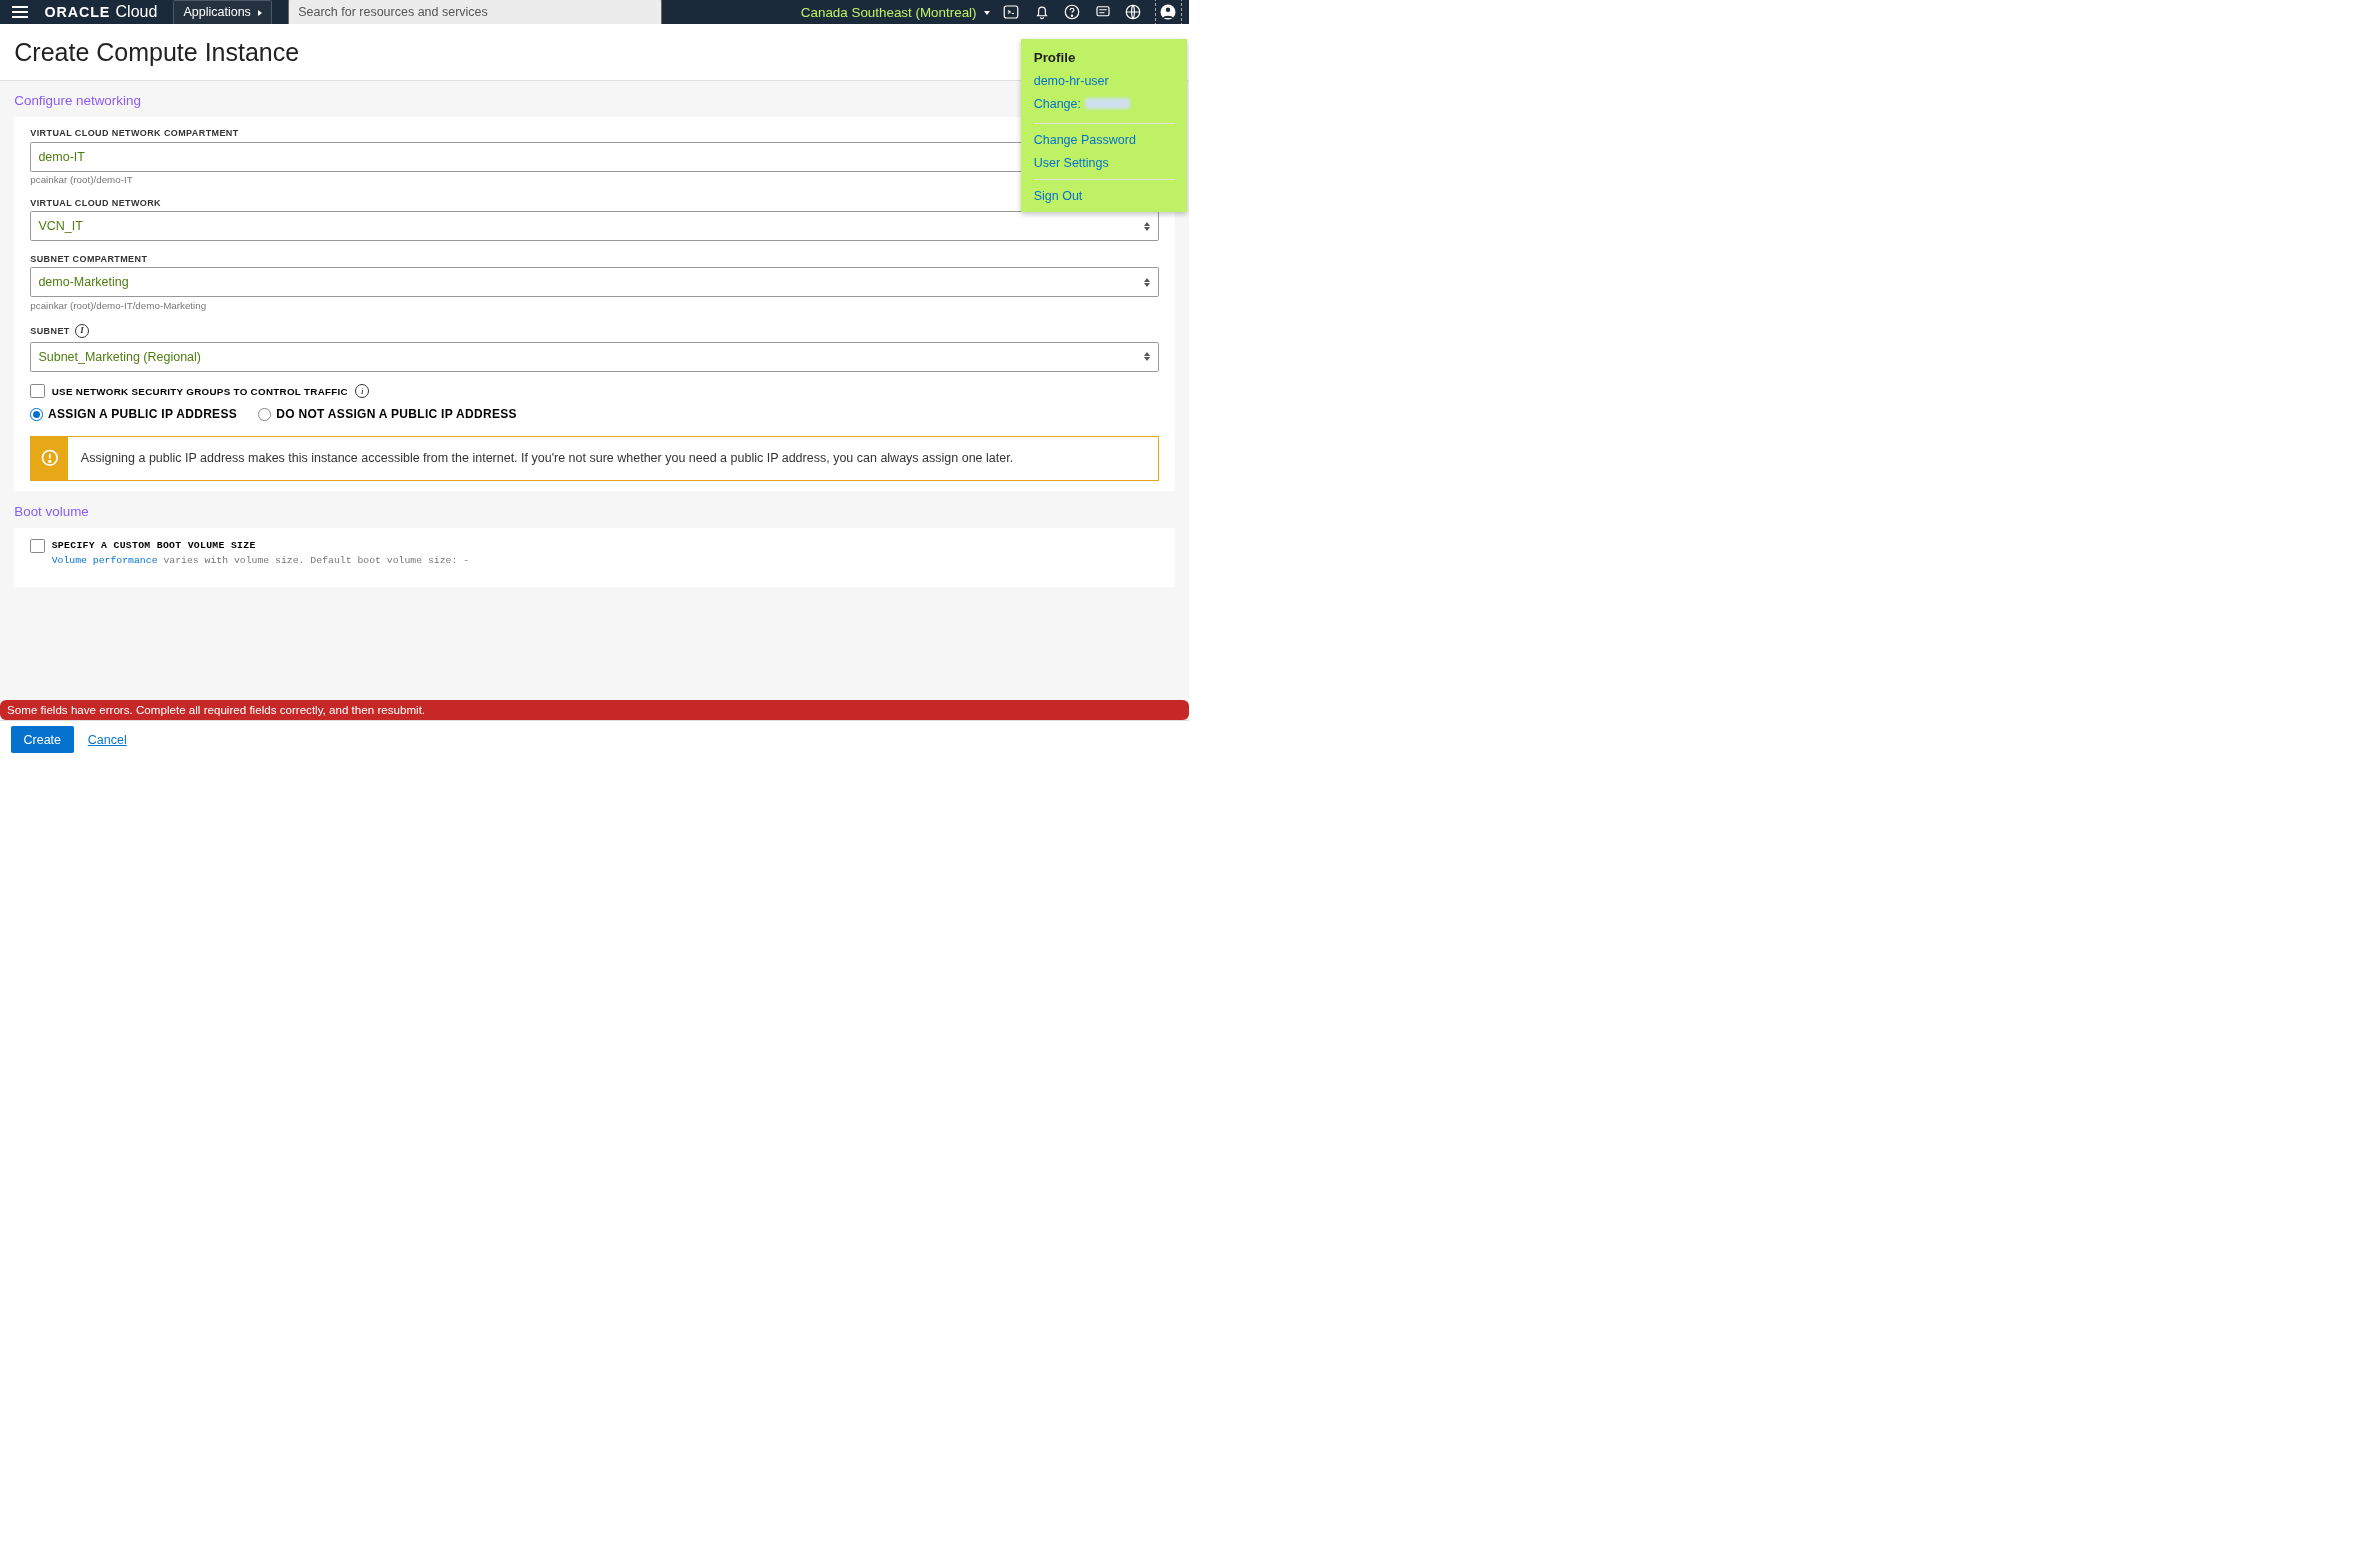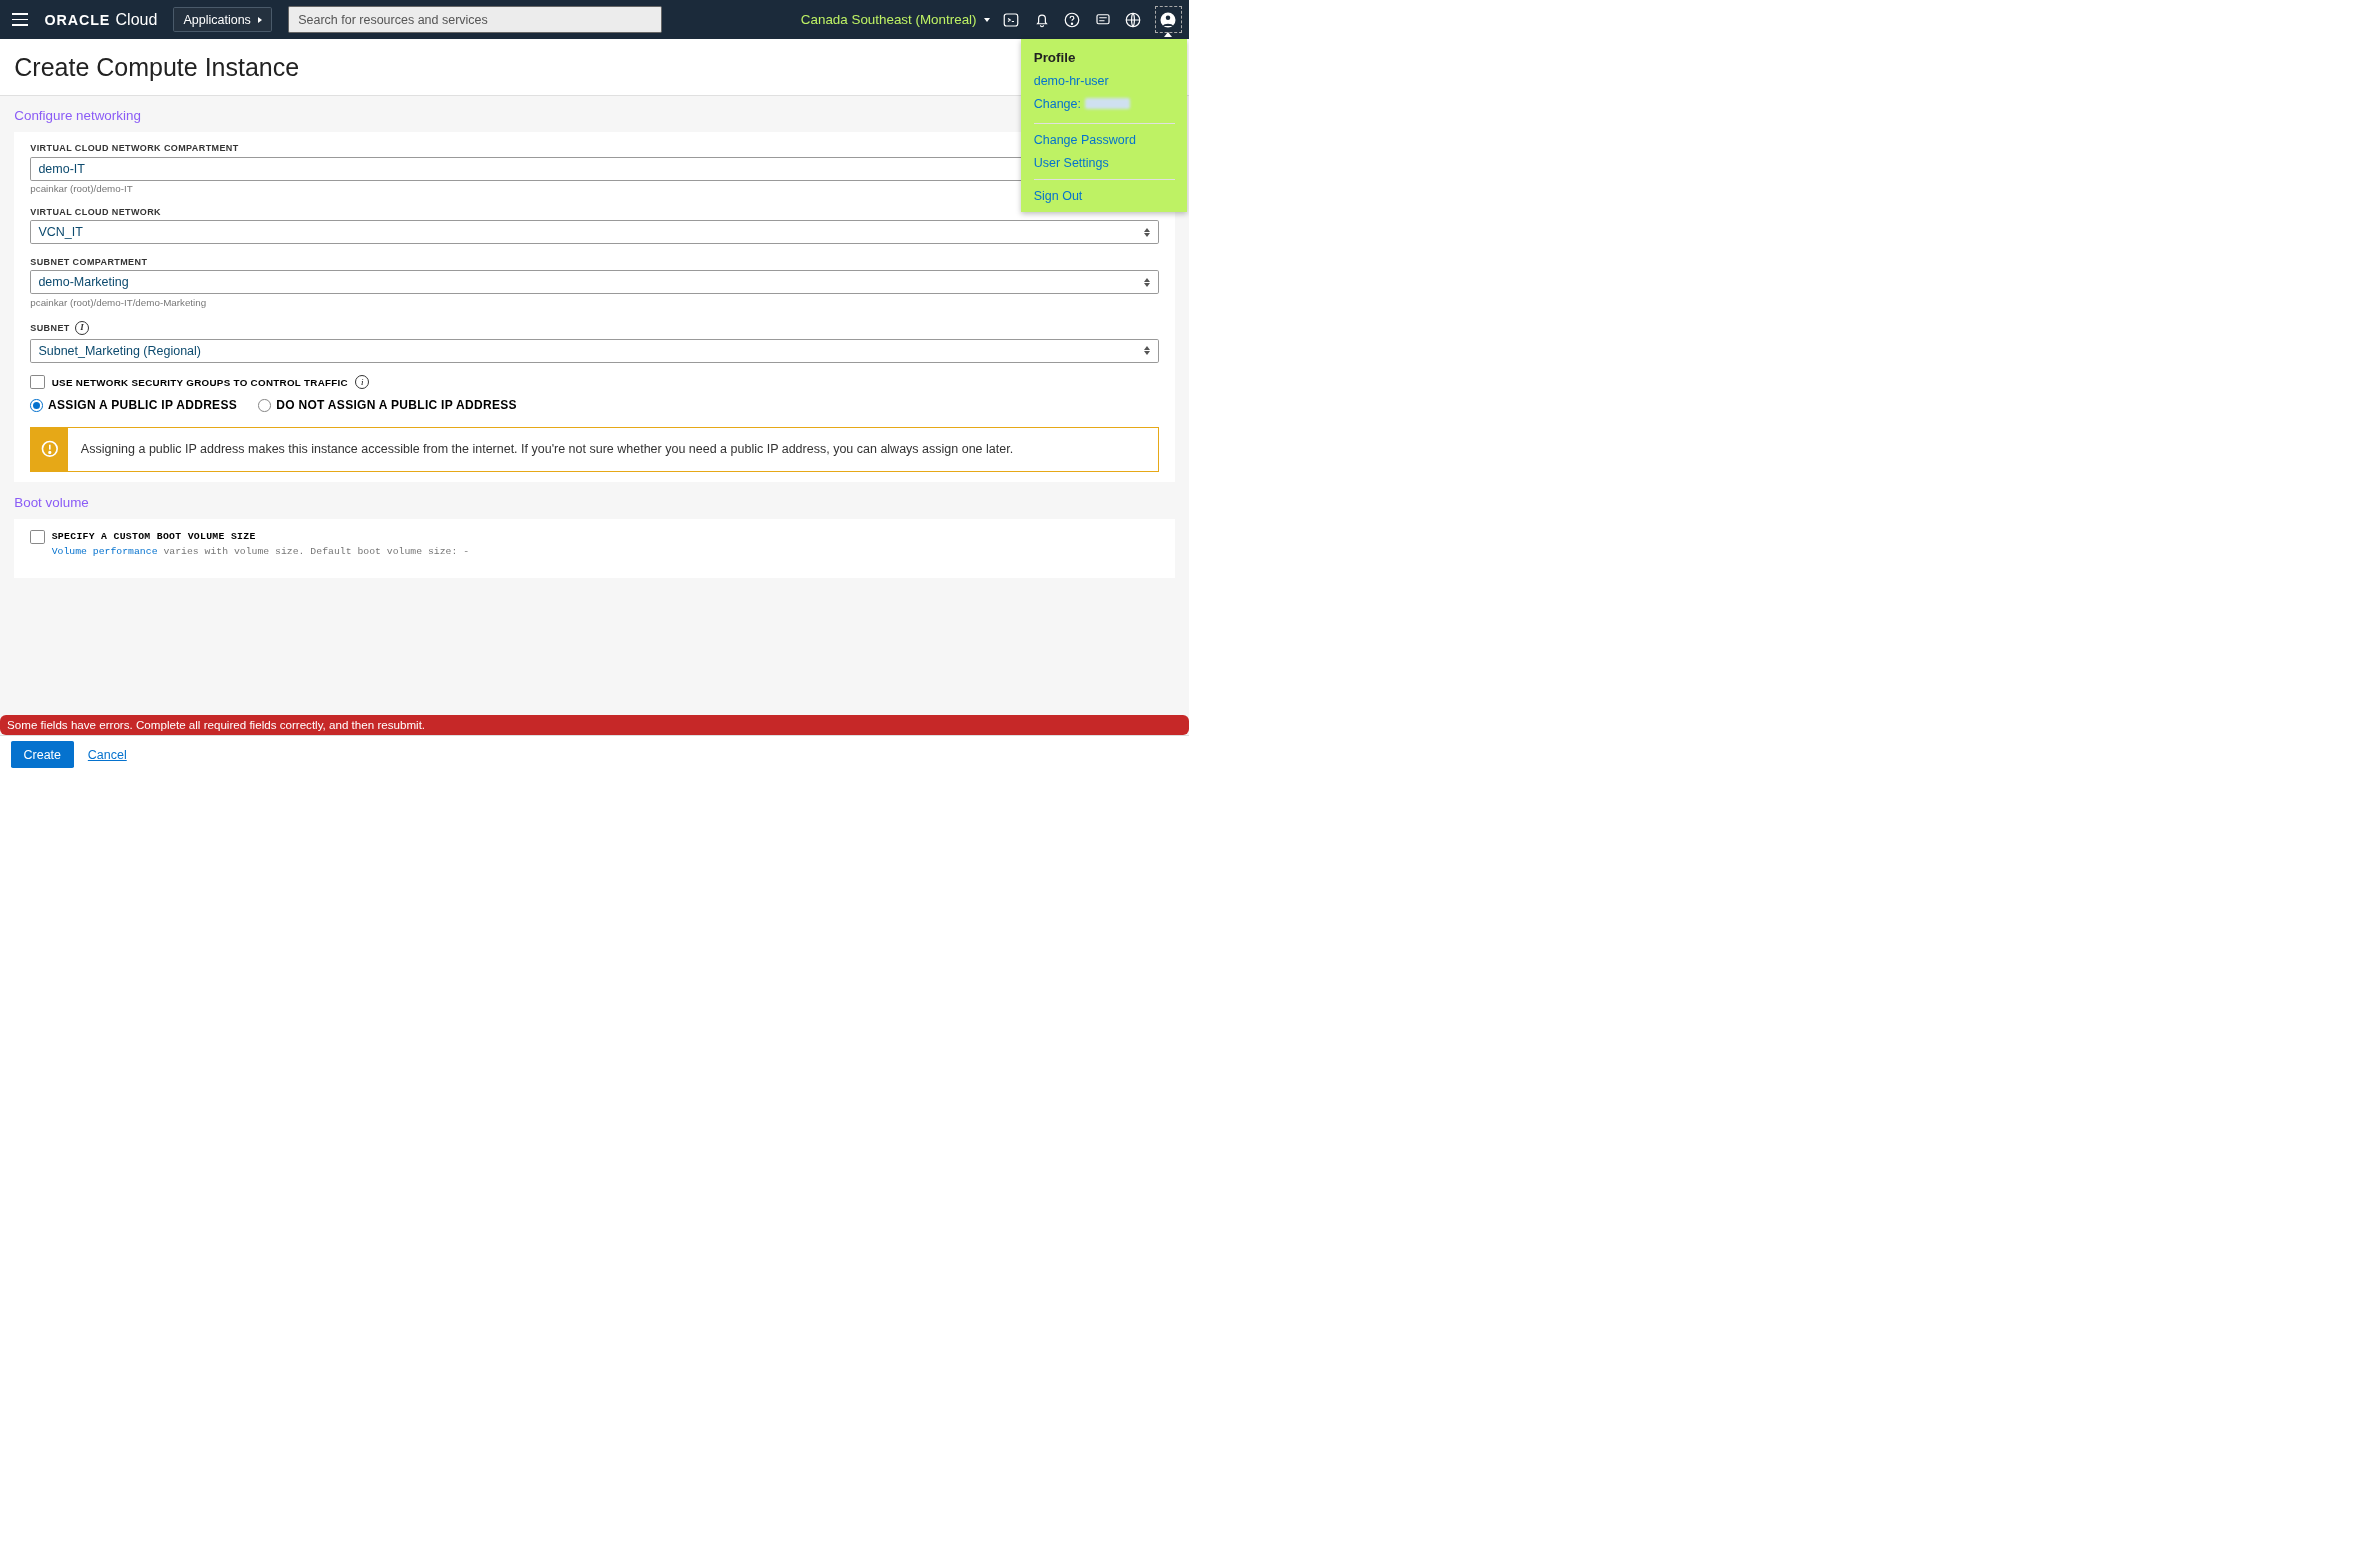--- a/index.html
+++ b/index.html
@@ -6,21 +6,21 @@
   body {
     font-family: -apple-system, BlinkMacSystemFont, "Segoe UI", Helvetica, Arial, sans-serif;
     background: #fff;
     width: 1189px;
     height: 773px;
     overflow: hidden;
     position: relative;
   }
   .topbar {
     background: #1b2a3a;
-    height: 39px;
+    height: 24px;
     display: flex;
     align-items: center;
     padding: 0 7.1px;
     gap: 7.1px;
     color: #fff;
   }
   .hamburger { width: 25px; height: 25px; display:flex; flex-direction:column; justify-content:center; gap:3.6px; align-items:center; cursor:pointer; }
   .hamburger span { display:block; width:16px; height:1.8px; background:#fff; }
   .logo { display:flex; align-items:baseline; gap:5.3px; margin-left:5.3px; margin-right:9px;}
   .logo-word1 { font-weight:700; letter-spacing:0.9px; font-size:14.3px; }
@@ -48,22 +48,22 @@
   .page-title { font-size:25px; padding:14.3px 14.3px 12.5px; color:#222; background:#fff; border-bottom:0.9px solid #e0e0e0;}
   .section-title { font-size:13.4px; padding:12.5px 14.3px 9px; color:#8b5cf6; }
   .panel { background:#fff; margin:0 14.3px; padding:10.7px 16px; }
   .fld { margin-bottom:12.5px; }
   .fld-label { font-size:9px; font-weight:700; letter-spacing:0.4px; color:#333; text-transform:uppercase; display:flex; align-items:center; gap:5.3px; margin-bottom:3.6px;}
   .info-icon {
     width:14.3px; height:14.3px; border:1.3px solid #333; border-radius:50%; display:inline-flex; align-items:center; justify-content:center;
     font-style:italic; font-family:Georgia,serif; font-size:9px; line-height:1;
   }
   .select {
-    border:0.9px solid #999; height:24px; display:flex; align-items:center; justify-content:space-between;
-    padding:0 7.1px; font-size:12.5px; color:#0c4a6e; background:#fff; border-radius:1.8px;
+    border:0.9px solid #999; height:30px; display:flex; align-items:center; justify-content:space-between;
+    padding:0 7.1px; font-size:12.5px; color:#4d7c0f; background:#fff; border-radius:1.8px;
   }
   .sel-arrows { width:7.1px; display:flex; flex-direction:column; align-items:center; gap:0.9px; }
   .sel-arrows span { width:0;height:0; }
   .sel-up { border-left:3.6px solid transparent;border-right:3.6px solid transparent;border-bottom:4.5px solid #555;}
   .sel-down{ border-left:3.6px solid transparent;border-right:3.6px solid transparent;border-top:4.5px solid #555;}
   .helper { font-size:9.8px; color:#777; margin-top:2.7px; }
   .chk-row { display:flex; align-items:center; gap:7.1px; margin:10.7px 0 9px; }
   .chk { width:14.3px; height:14.3px; border:0.9px solid #888; border-radius:1.8px; background:#fff; }
   .chk-label { font-size:9.8px; font-weight:700; letter-spacing:0.3px; }
   .radio-row { display:flex; align-items:center; gap:21.4px; margin-bottom:14.3px;}

